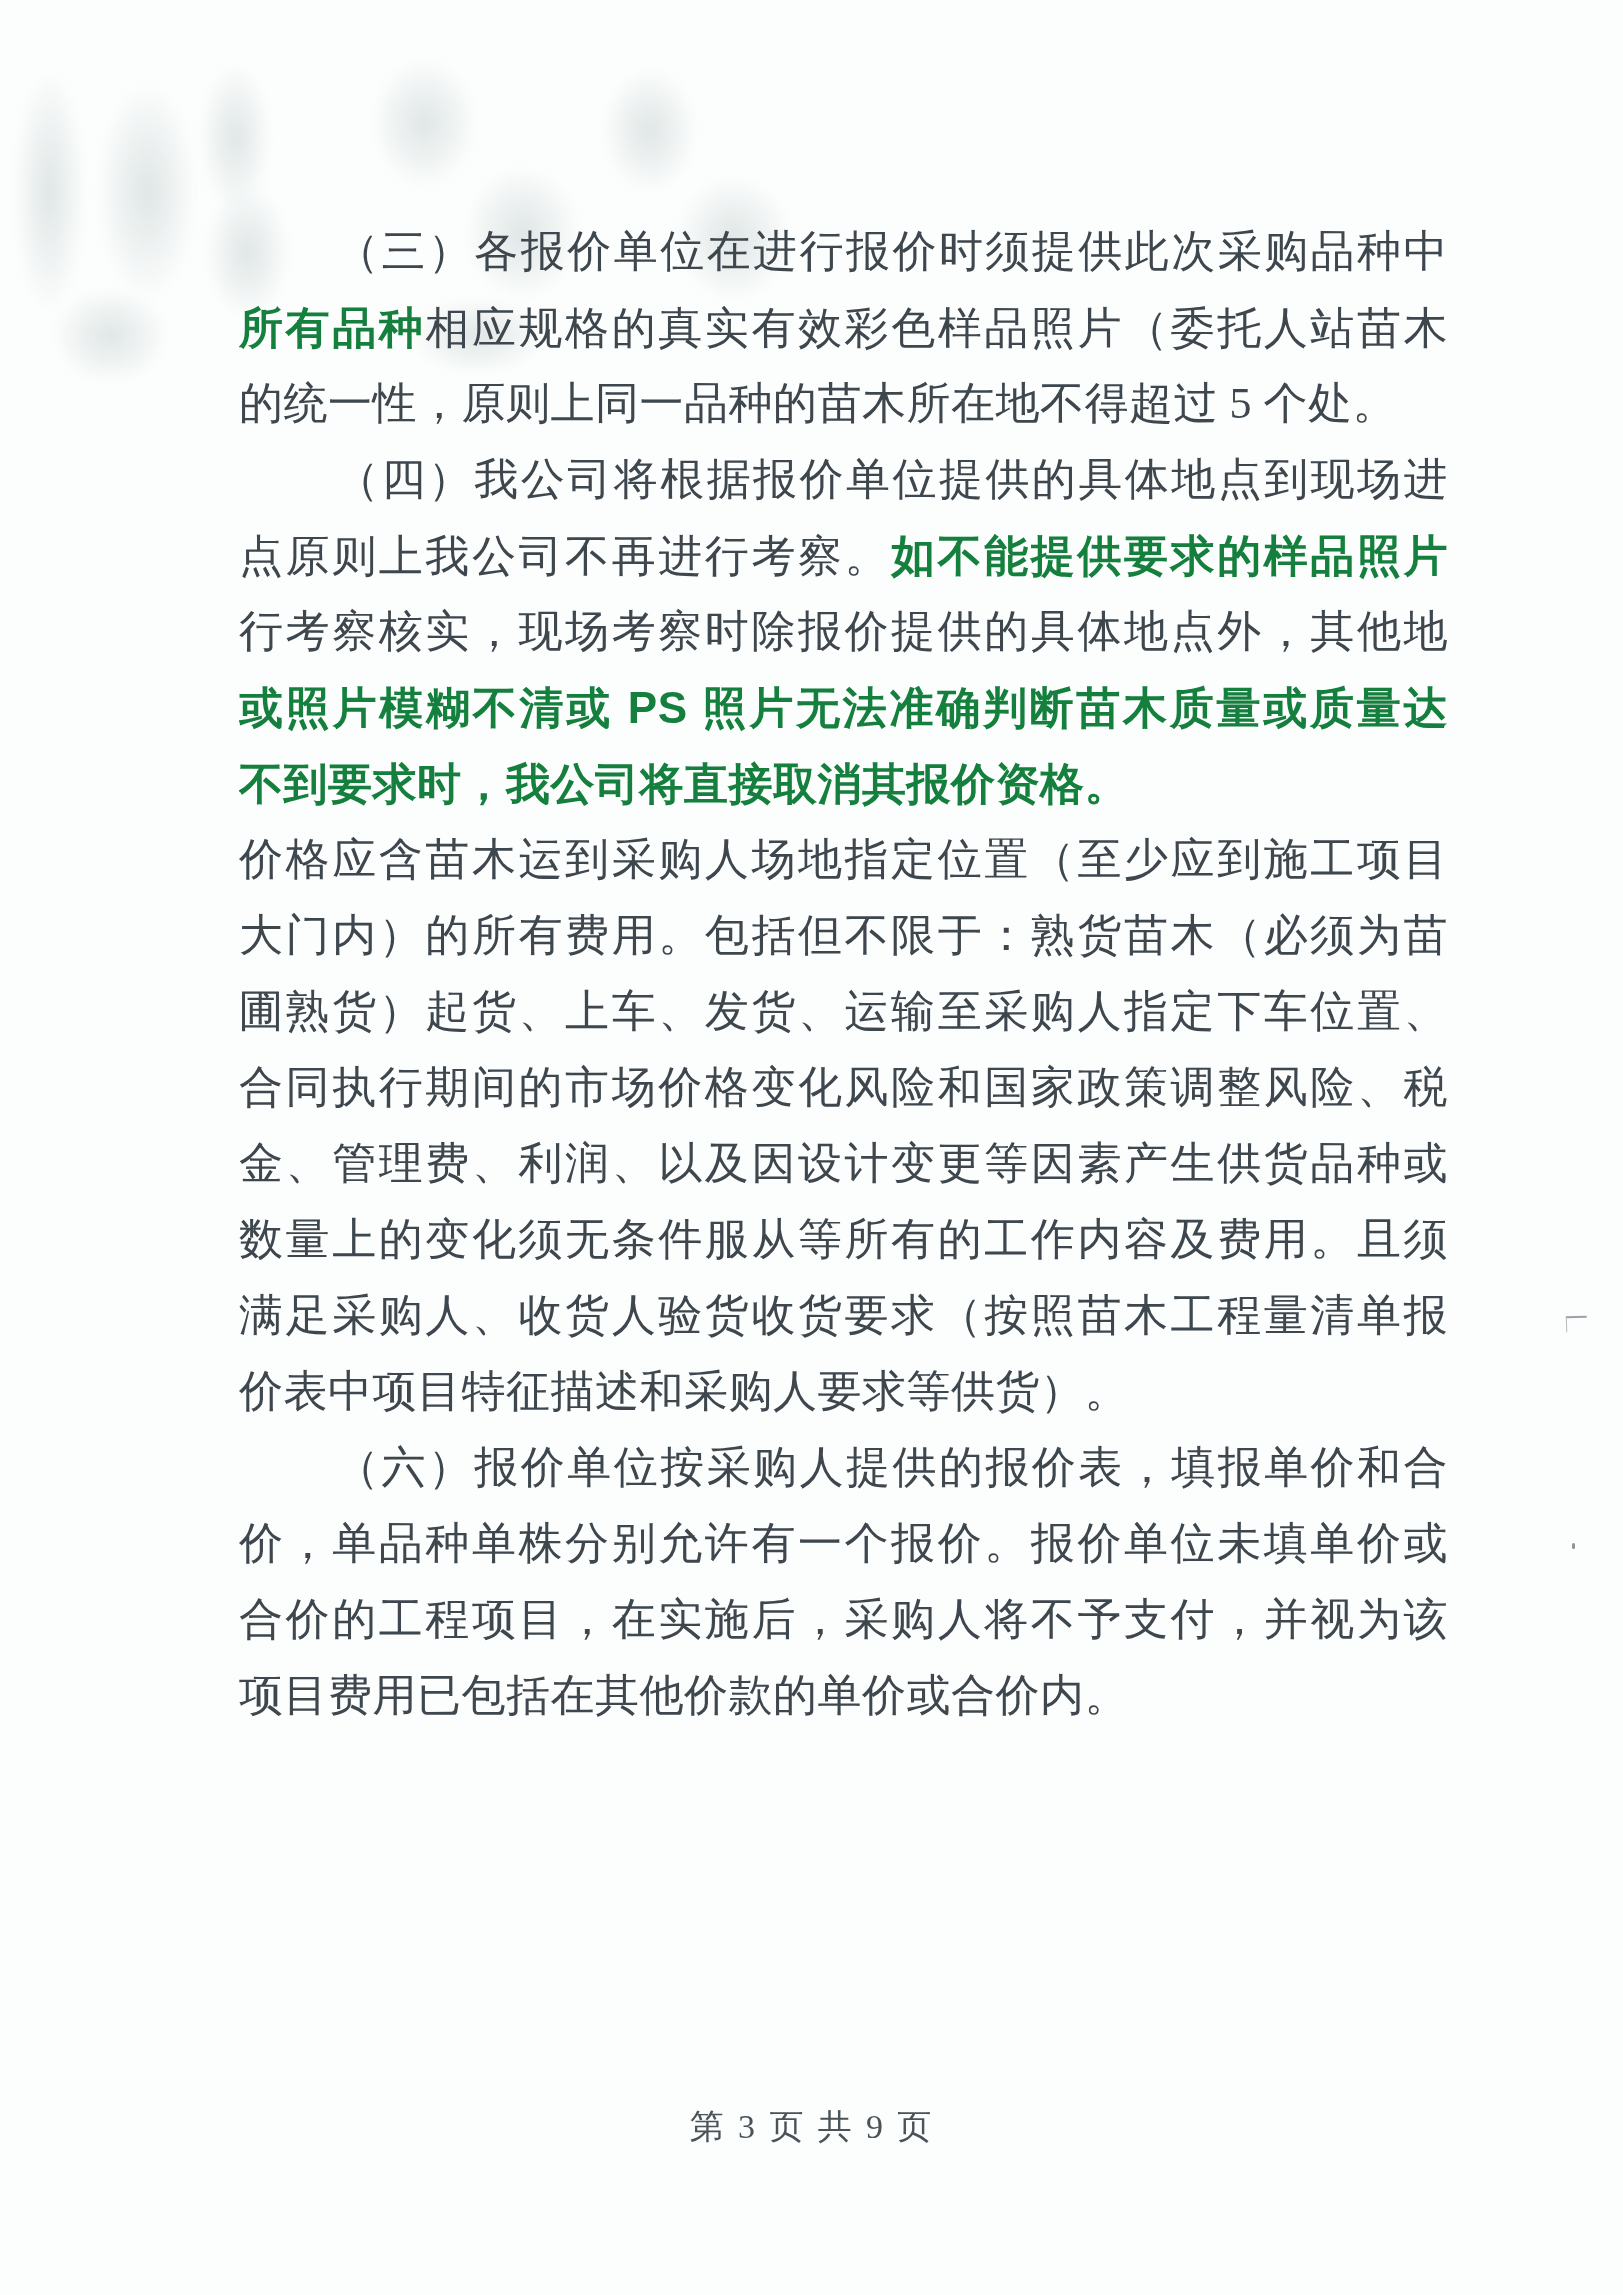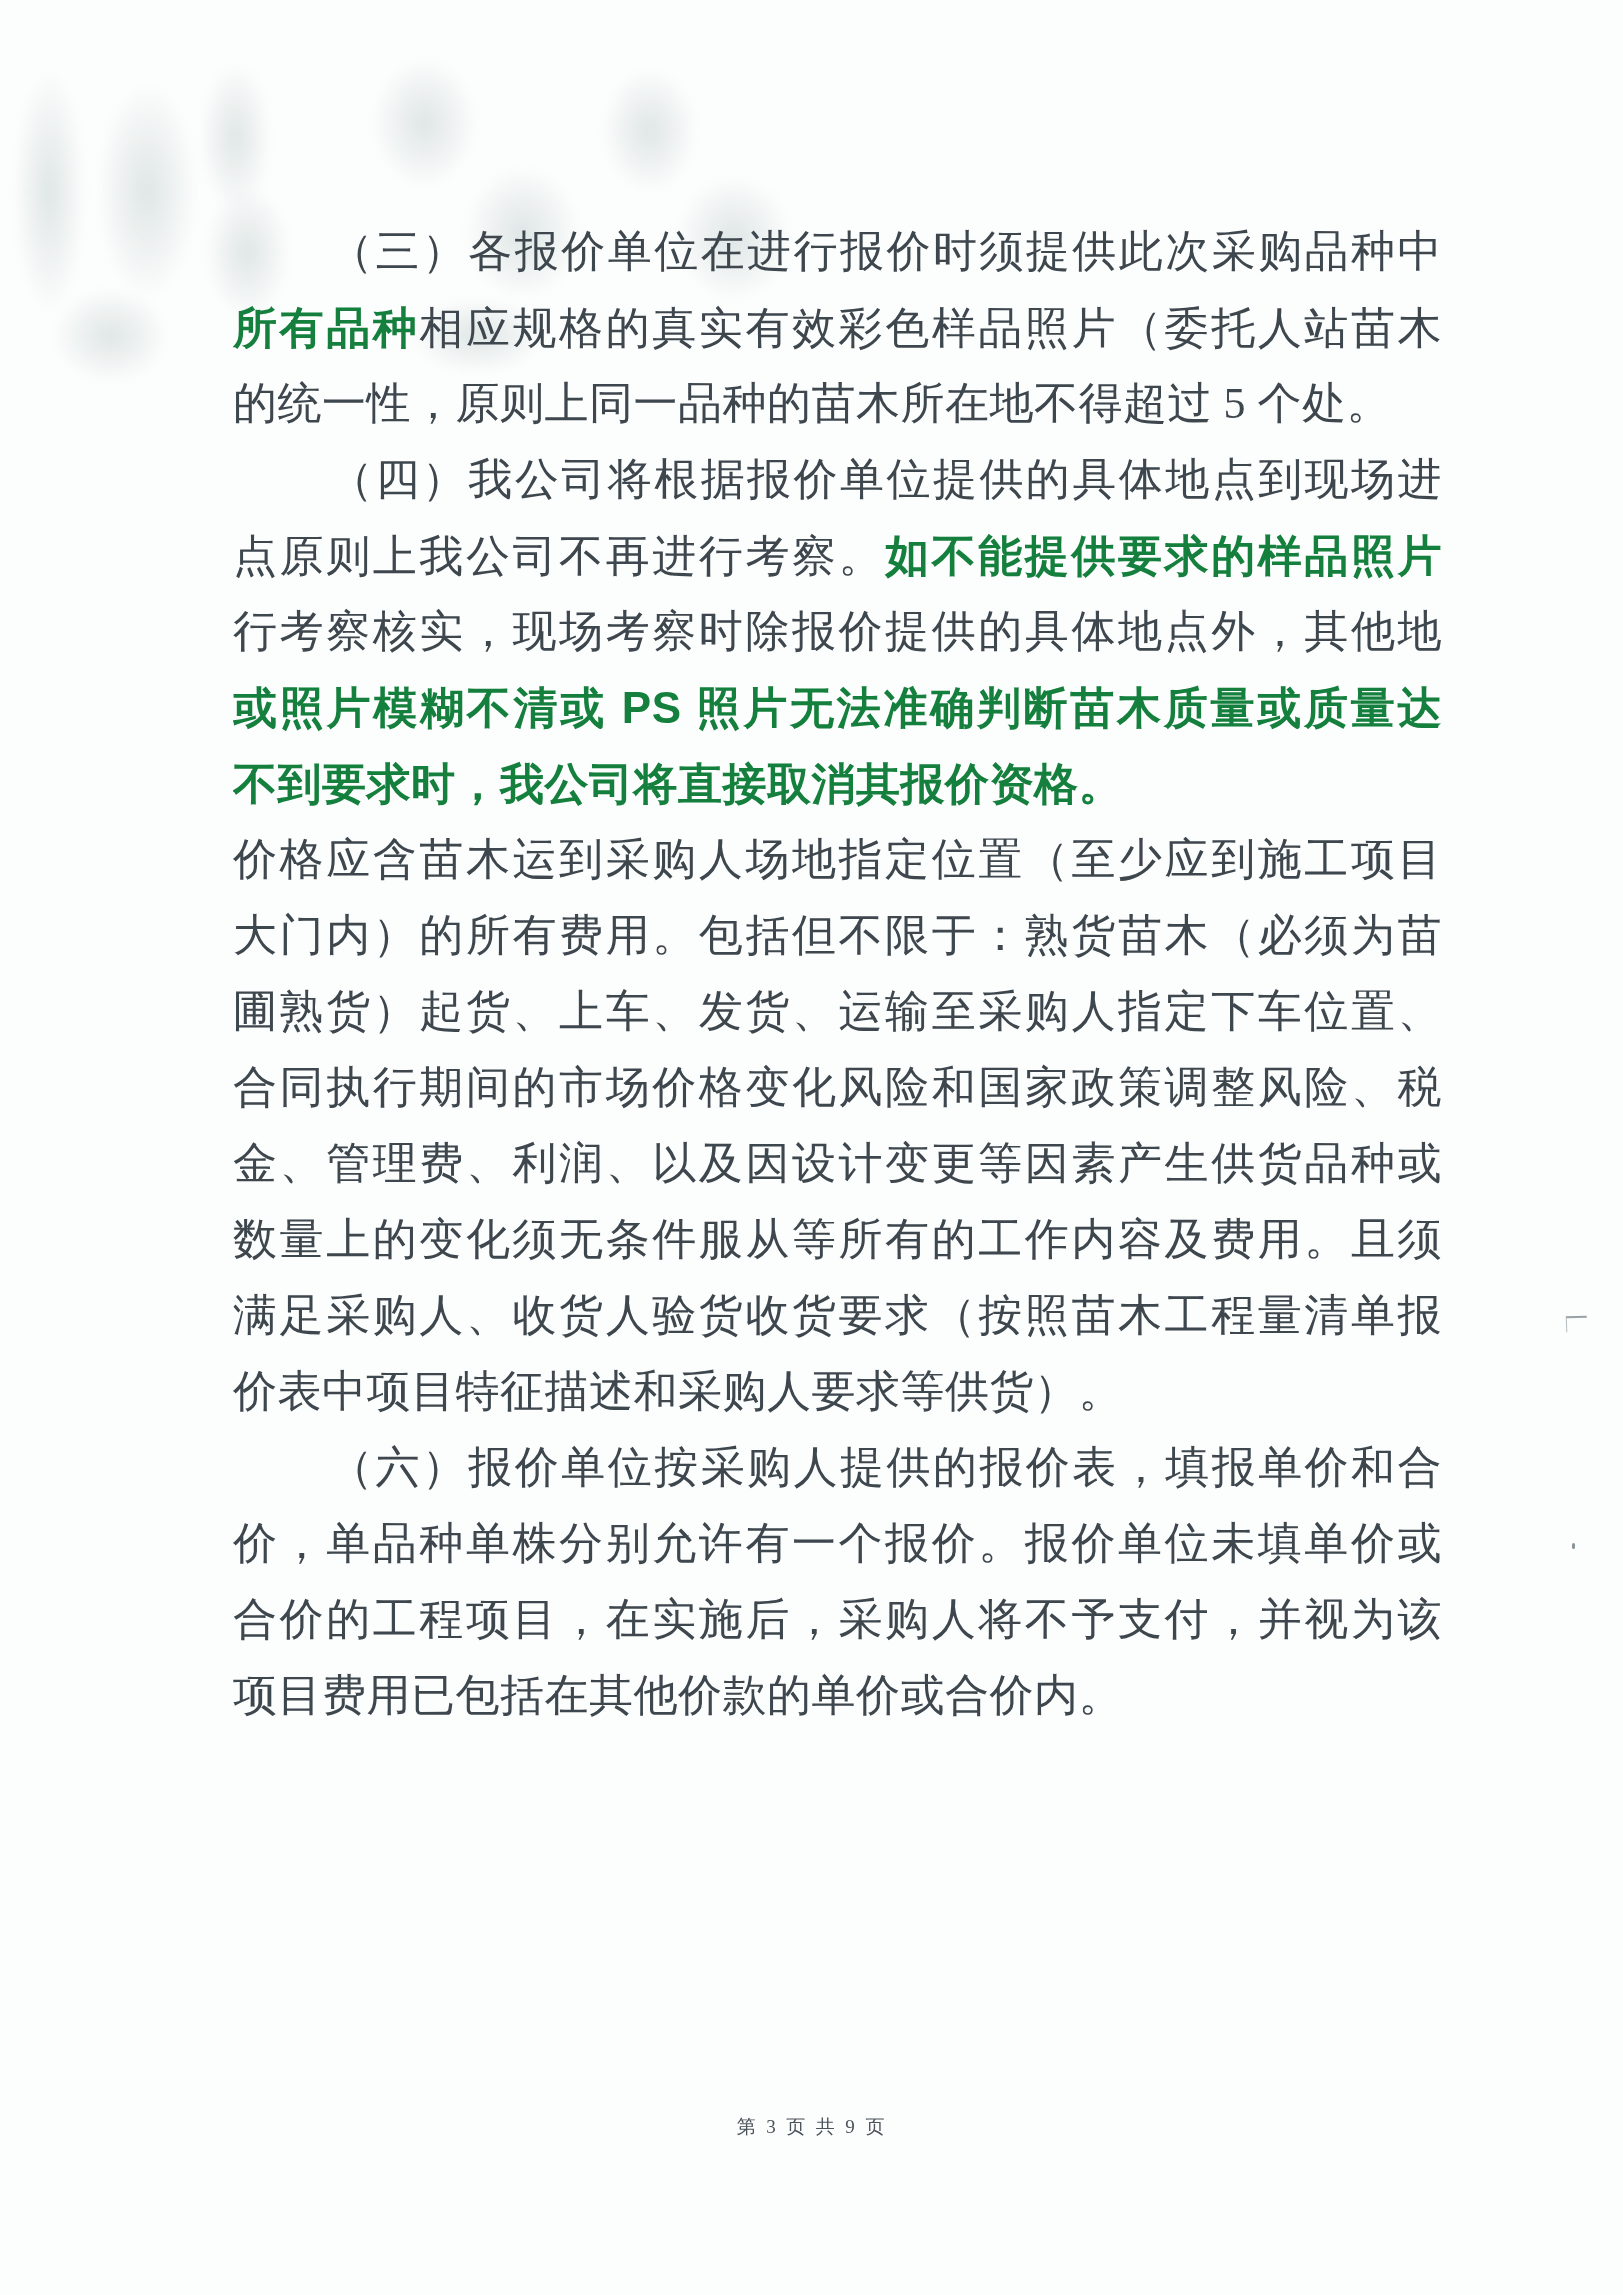--- a/index.html
+++ b/index.html
@@ -12,21 +12,21 @@
     width: 1624px;
     height: 2295px;
     background: #fcfdfd;
     font-family: "Liberation Serif", serif;
     overflow: hidden;
   }
 
   
   .text-block {
     position: absolute;
-    left: 233px;
+    left: 239px;
     top: 214px;
     width: 1209px;
   }
   .paragraph { margin: 0; padding: 0; }
   .text-line {
     height: 76px;
     line-height: 76px;
     font-size: 44px;
     color: #3e474e;
     text-align: justify;
@@ -44,21 +44,21 @@
     color: #15803d;
   }
 
   
   .footer {
     position: absolute;
     top: 2109px;
     left: 0;
     width: 100%;
     text-align: center;
-    font-size: 19px;
+    font-size: 34px;
     line-height: 35px;
     letter-spacing: 2.9px;
     color: #4a535a;
     font-family: "Liberation Serif", serif;
   }
 
   
   .smudge {
     position: absolute;
     border-radius: 50%;

